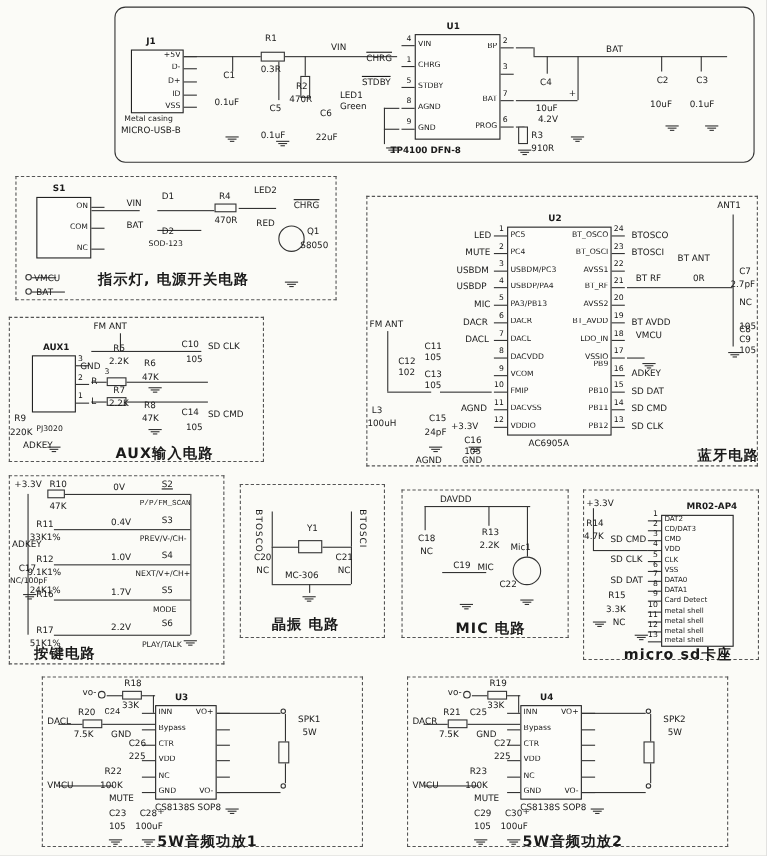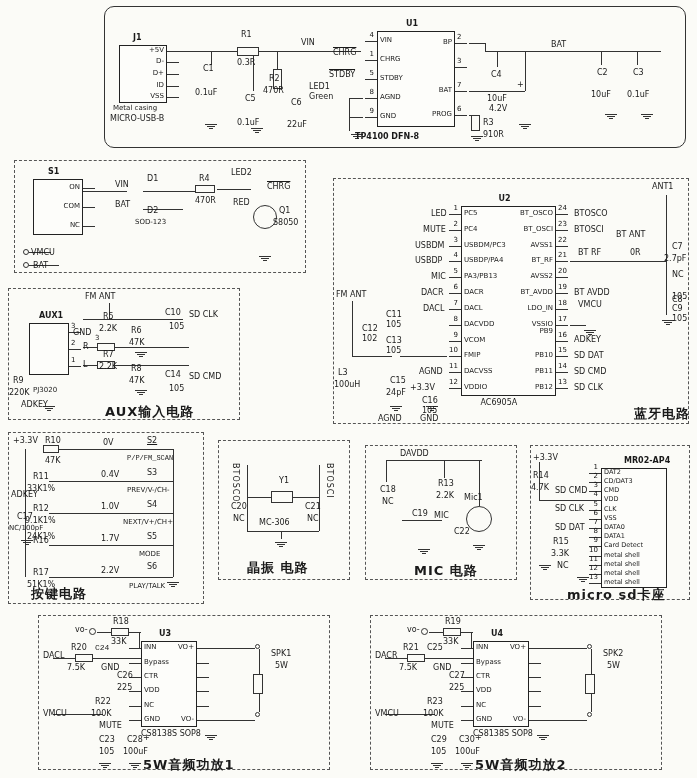--- a/index.html
+++ b/index.html
@@ -187,20 +187,21 @@
       <div class="lbl" style="left: 100px; top: 40px;">BAT</div>
       <div class="lbl" style="left: 132px; top: 46px;">D2</div>
       <div class="lbl s7" style="left: 120px; top: 58px;">SOD-123</div>
       <div class="lbl" style="left: 184px; top: 14px;">R4</div>
       <div class="lbl" style="left: 180px; top: 36px;">470R</div>
       <div class="lbl" style="left: 216px; top: 8px;">LED2</div>
       <div class="lbl" style="left: 218px; top: 38px;">RED</div>
       <div class="lbl ovl" style="left: 252px; top: 22px;">CHRG</div>
       <div class="lbl" style="left: 264px; top: 46px;">Q1</div>
       <div class="lbl" style="left: 258px; top: 58px;">S8050</div>
+      <div class="blk-title" style="left: 74px; top: 84px;">指示灯, 电源开关电路</div>
     </div>
     <div class="block" style="left: 8px; top: 288px; width: 232px; height: 132px;">
       <div class="wire" style="left: 74px; top: 30px; width: 100px; height: 1px;"></div>
       <div class="wire" style="left: 74px; top: 58px; width: 106px; height: 1px;"></div>
       <div class="wire" style="left: 74px; top: 76px; width: 106px; height: 1px;"></div>
       <div class="wire" style="left: 100px; top: 14px; width: 1px; height: 16px;"></div>
       <div class="crect" style="left: 88px; top: 54px; width: 18px; height: 8px;"></div>
       <div class="crect" style="left: 88px; top: 72px; width: 18px; height: 8px;"></div>
       <div class="gnd" style="left: 126px; top: 62px;">
         <i></i>

